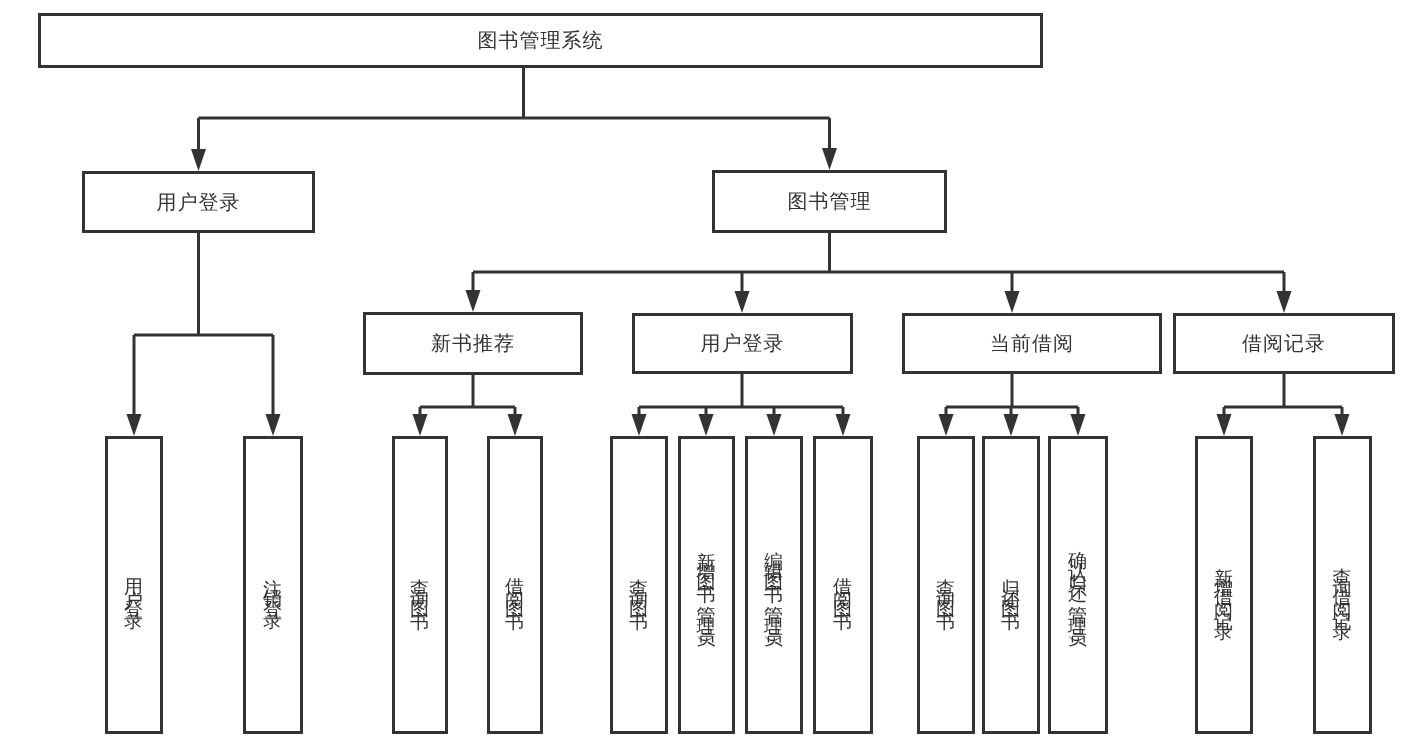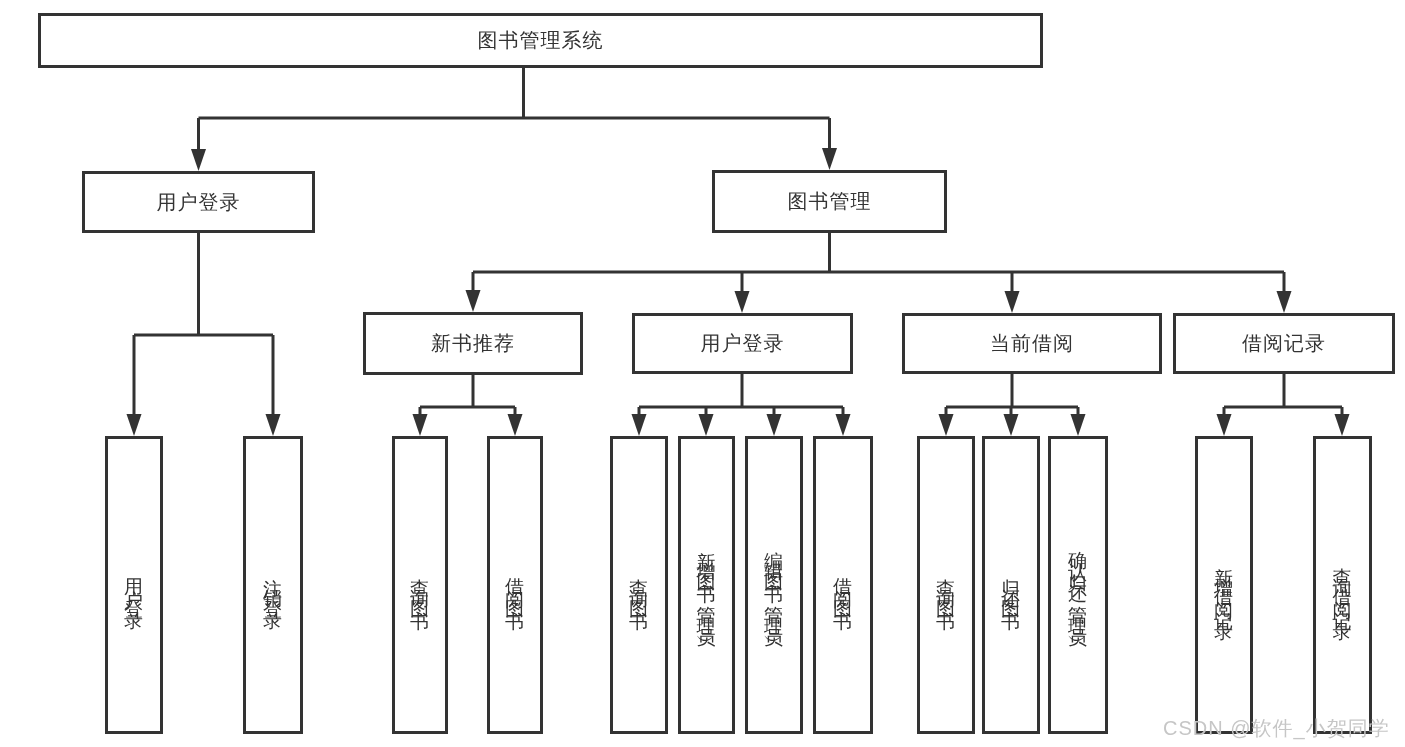--- a/index.html
+++ b/index.html
@@ -167,14 +167,13 @@
     <span>确认归还（管理员）</span>
   </div>
 
   <div class="box v leaf p-br1">
     <span>新增借阅记录</span>
   </div>
   <div class="box v leaf p-br2">
     <span>查询借阅记录</span>
   </div>
 
-  <div class="watermark">CSDN @软件_小贺同学</div>
 </div>
 
 </body></html>

